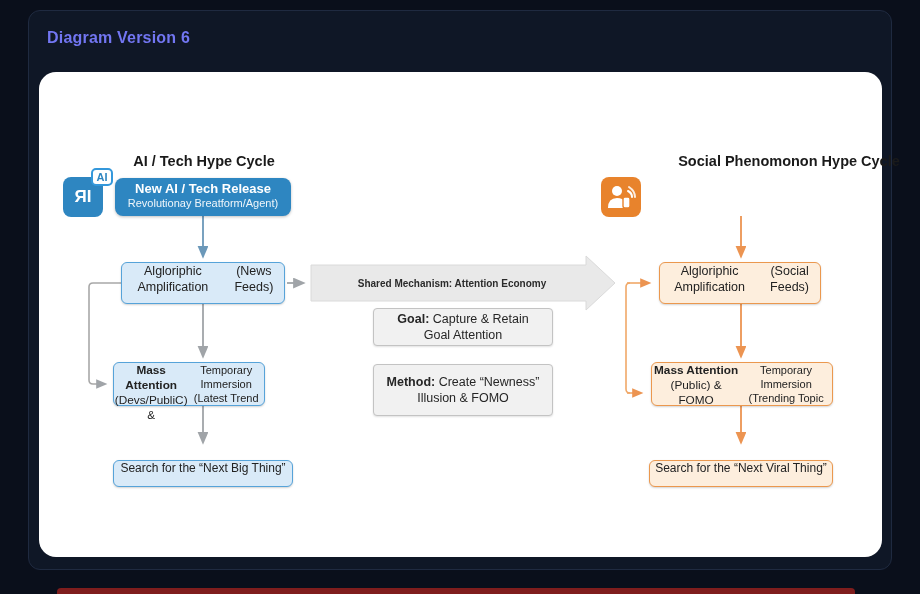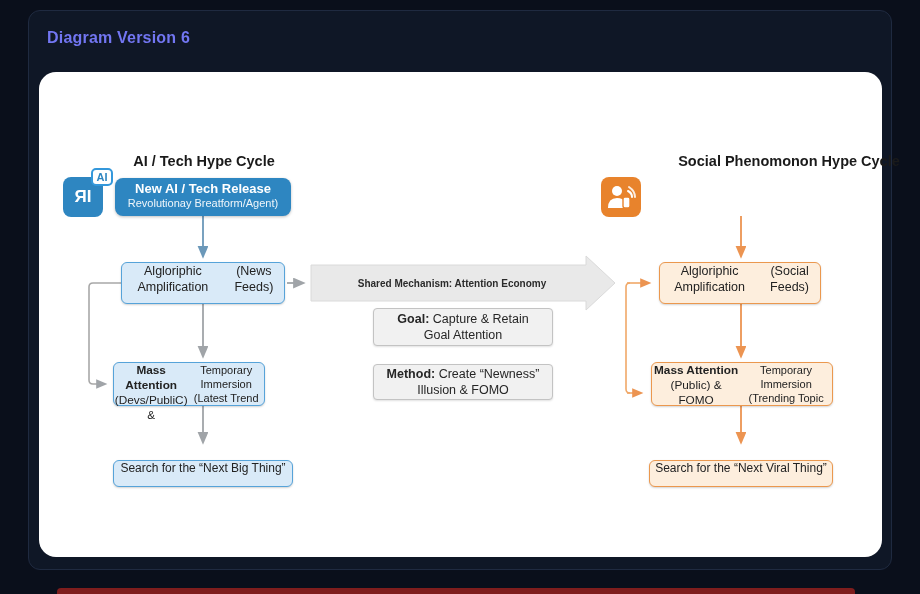--- a/index.html
+++ b/index.html
@@ -132,21 +132,21 @@
       <span>Search for the “Next Big Thing”</span>
     </div>
 
     <div class="big-arrow-label">Shared Mechanism: Attention Economy</div>
 
     <div class="mid-box" style="top:236px; height:38px;">
       <div><b>Goal:</b><span> Capture &amp; Retain</span></div>
       <div>Goal Attention</div>
     </div>
 
-    <div class="mid-box" style="top:292px; height:36px;">
+    <div class="mid-box" style="top:292px; height:52px;">
       <div><b>Method:</b><span> Create “Newness”</span></div>
       <div>Illusion &amp; FOMO</div>
     </div>
 
     <div class="abs col-title" style="left:620px; top:81px; width:260px;text-align:center;">Social Phenomonon Hype Cycle</div>
 
     <div class="person-icon">
       <svg width="30" height="30" viewBox="0 0 30 30">
         <circle cx="11" cy="9" r="5" fill="#fff"></circle>
         <path d="M2,26 Q2,16 11,16 Q17,16 19,20 L19,26 Z" fill="#fff"></path>

